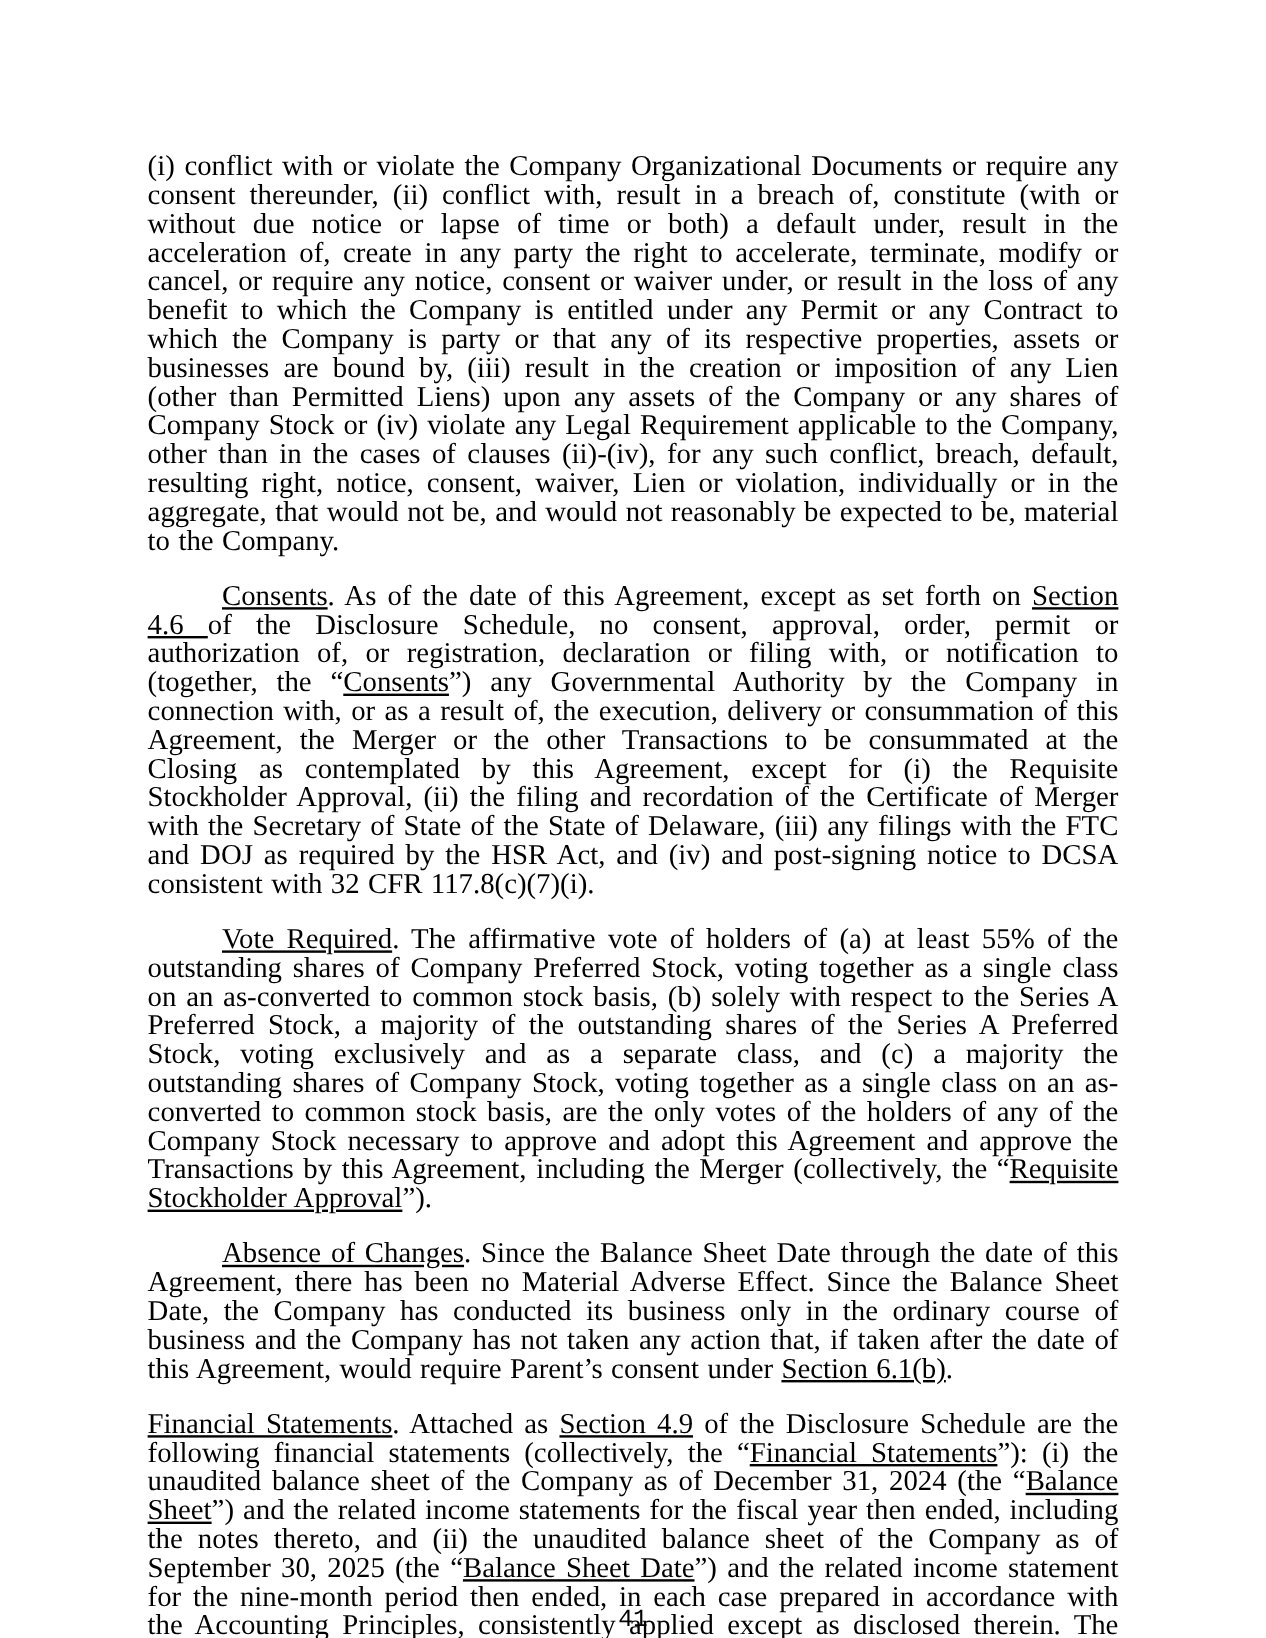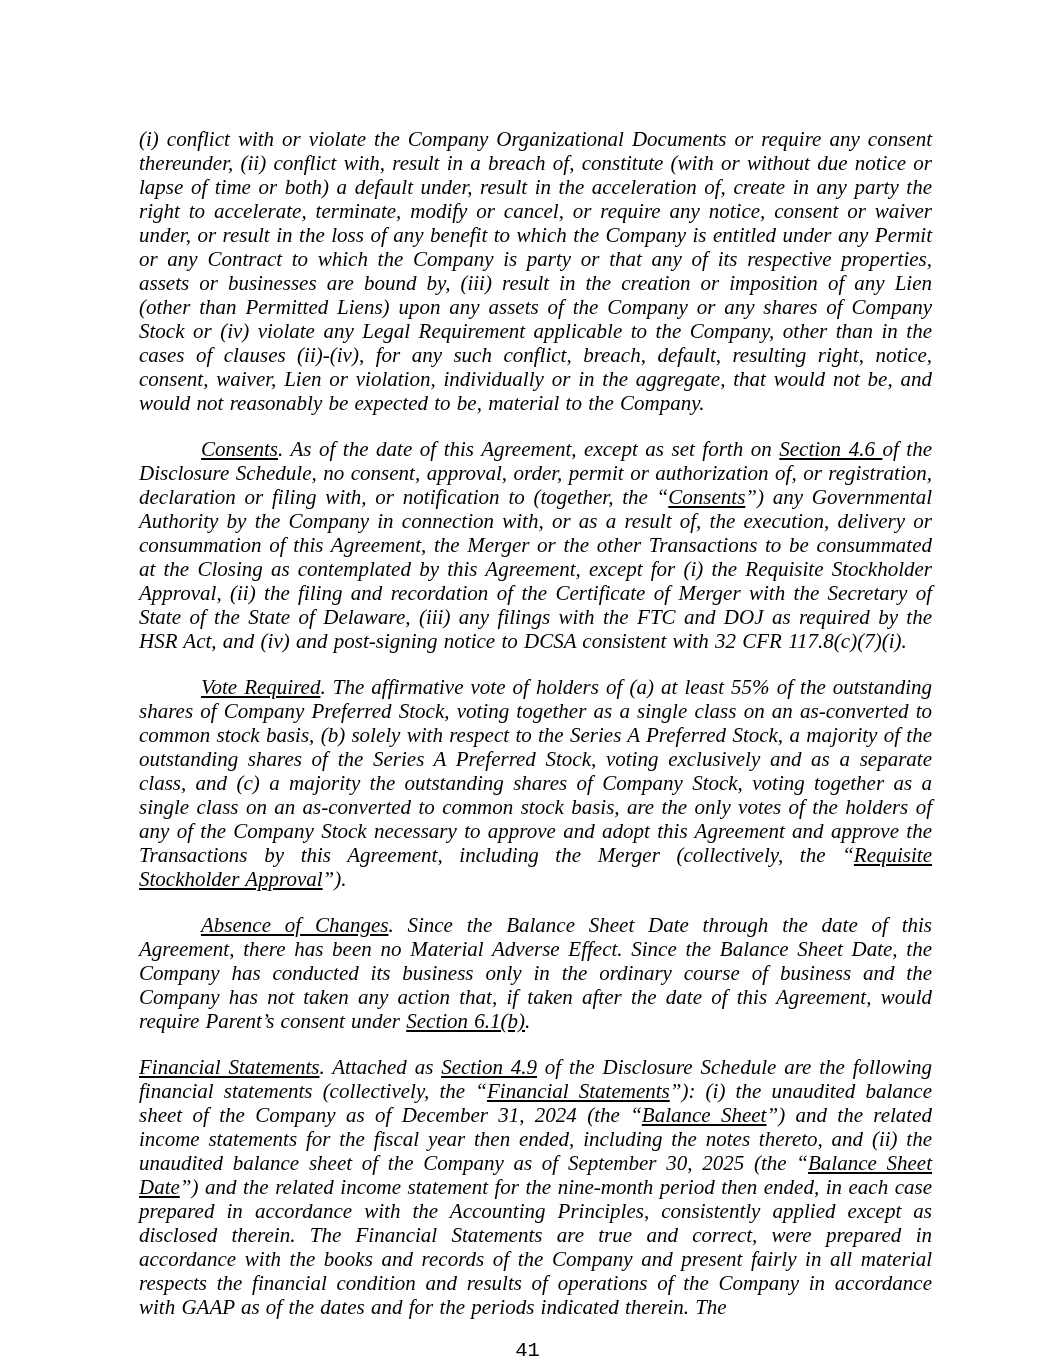--- a/index.html
+++ b/index.html
@@ -13,26 +13,25 @@
     color: #000000;
     overflow: hidden;
   }
   .content {
     position: absolute;
     left: 123px;
     top: 127px;
     width: 809px;
   }
   p.para {
-    font-size: 21px;
+    font-size: 24px;
     line-height: 24px;
     text-align: justify;
-    margin: 0 0 22px 16px;
+    margin: 0 0 22px 0;
     word-spacing: 1px;
-    font-style: italic;
   }
   p.para.indent { text-indent: 62px; }
   .u { text-decoration: underline; }
   .page-number {
     position: absolute;
     top: 1339px;
     left: 0;
     width: 100%;
     text-align: center;
     font-size: 20.5px;

